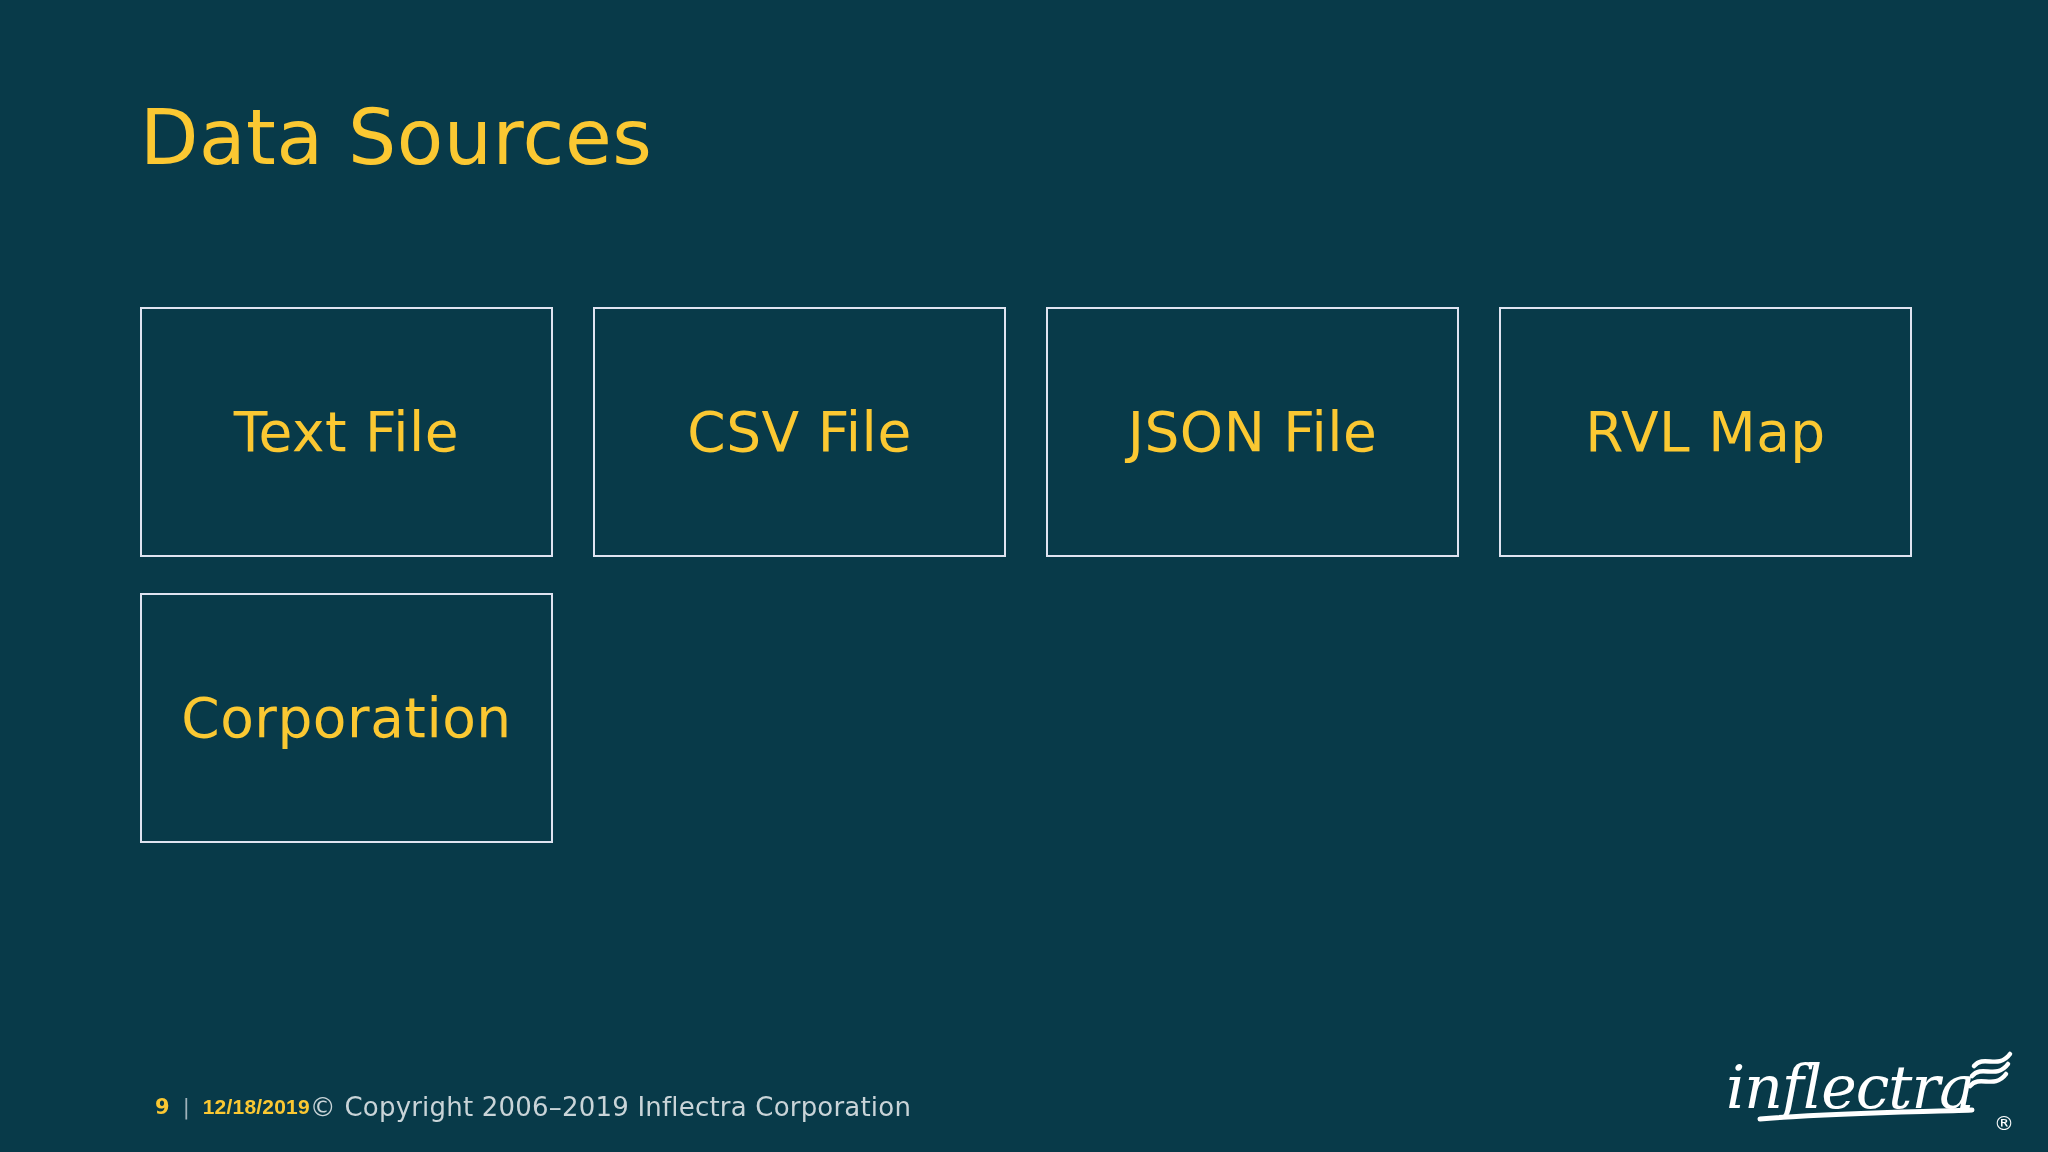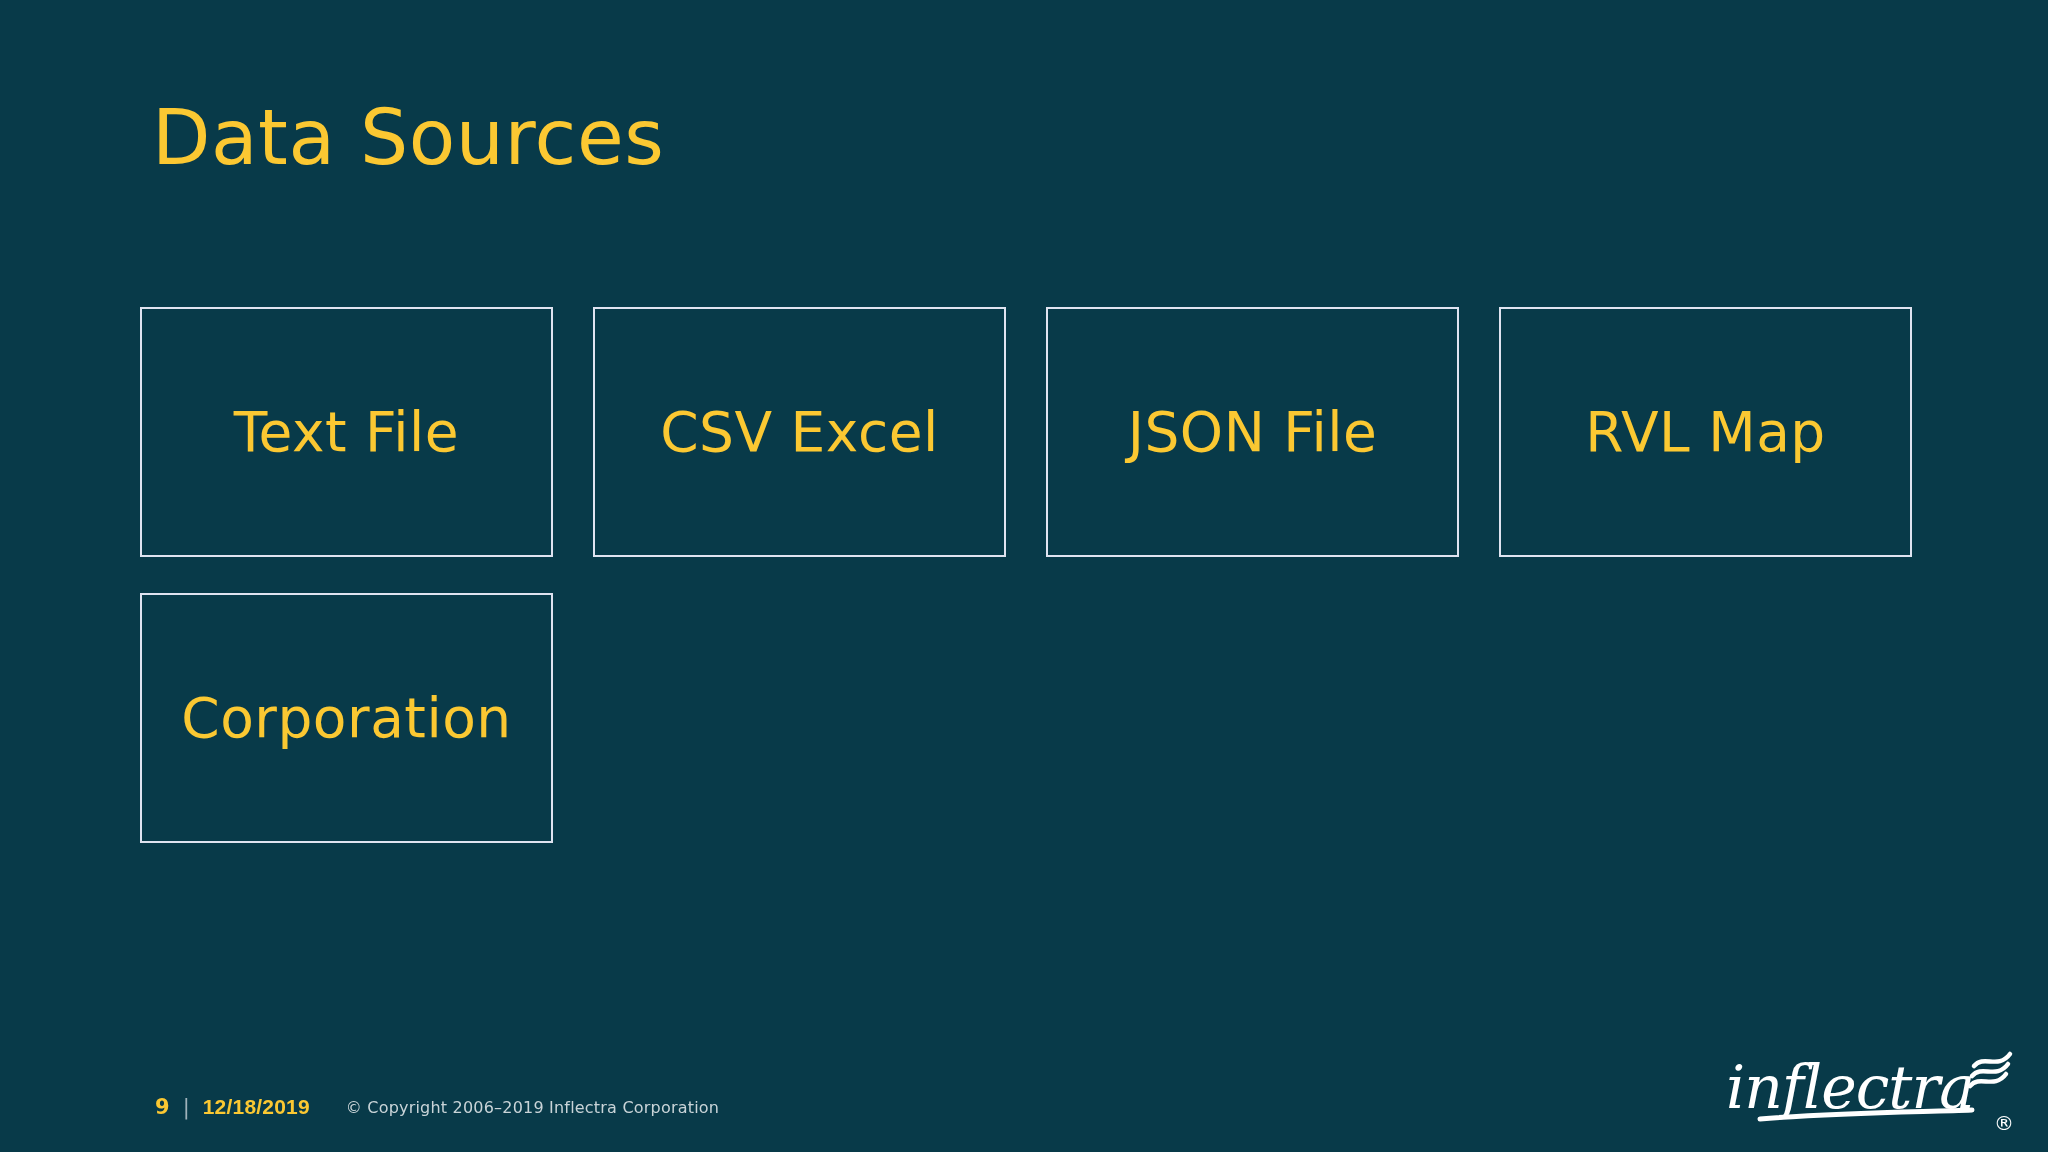--- a/index.html
+++ b/index.html
@@ -17,21 +17,21 @@
 
   .slide {
     position: absolute;
     inset: 0;
     background: #083a49;
   }
 
   
   .slide-title {
     position: absolute;
-    left: 152px;
+    left: 140px;
     top: 98px;
     font-family: "DejaVu Sans", sans-serif;
     font-size: 76px;
     font-weight: 400;
     letter-spacing: 0.5px;
     color: #fbc832;
     line-height: 1.05;
     white-space: nowrap;
   }
 
@@ -91,24 +91,23 @@
   }
   .footer-date {
     font-family: Liberation Sans, sans-serif;
     font-size: 21px;
     font-weight: 700;
     color: #fbc832;
     letter-spacing: 0.2px;
   }
   .footer-copyright {
     font-family: "DejaVu Sans", sans-serif;
-    font-size: 16px;
+    font-size: 26px;
     font-weight: 400;
     color: #c9d4d8;
-    margin-left: 36px;
     letter-spacing: 0.2px;
   }
 
   
   .logo {
     position: absolute;
     right: 26px;
     bottom: 16px;
     width: 300px;
     height: 96px;
@@ -122,21 +121,21 @@
 
   <div class="slide-title">Data Sources</div>
 
   <div class="card-grid">
 
     <div class="card">
       <span class="card-label">Text File</span>
     </div>
 
     <div class="card">
-      <span class="card-label">CSV Excel</span>
+      <span class="card-label">CSV File</span>
     </div>
 
 
     <div class="card">
       <span class="card-label">JSON File</span>
     </div>
 
 
 
     <div class="card">

